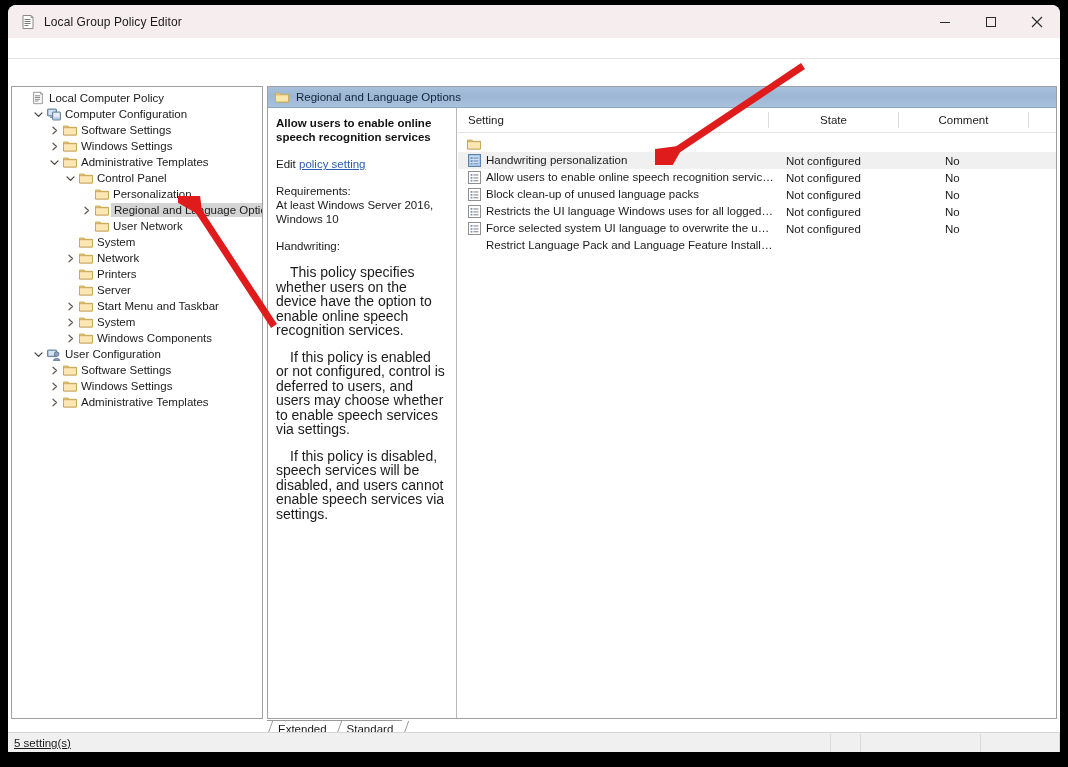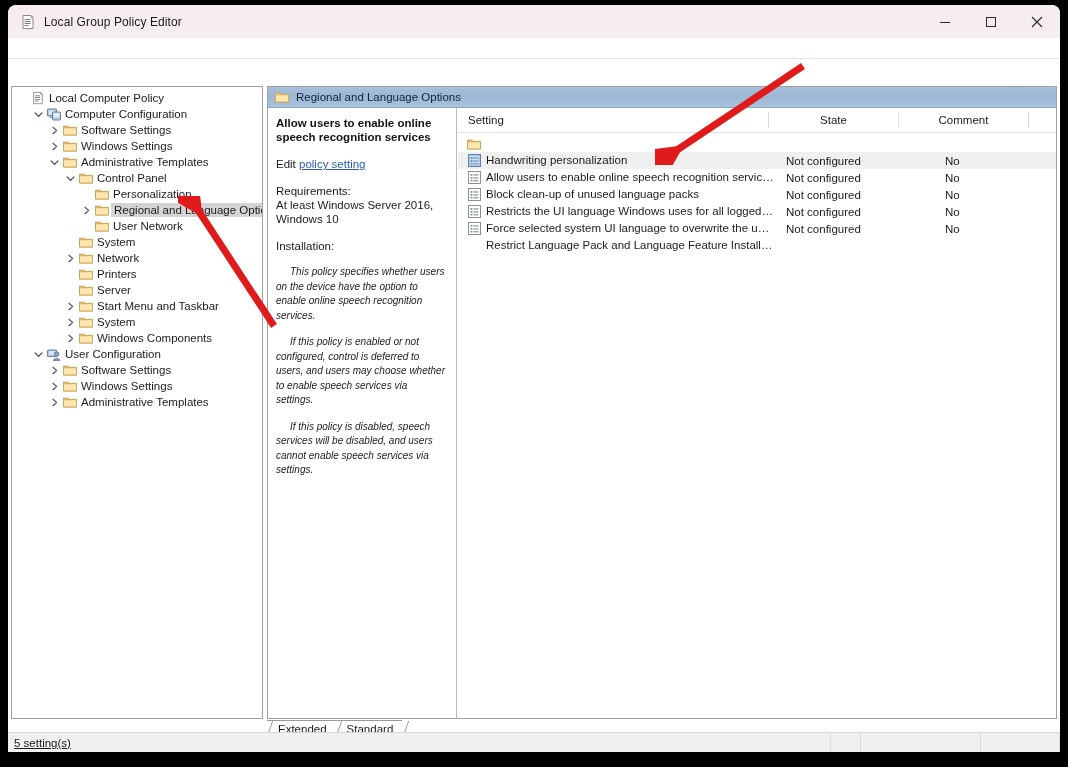--- a/index.html
+++ b/index.html
@@ -186,26 +186,25 @@
     color: #1b1b1b;
     line-height: 14px;
     margin-top: 13px;
   }
   #details .dlink {
     color: #2a5db0;
     text-decoration: underline;
   }
   #details .dlabel { font-size: 11.5px; color:#1b1b1b; line-height:14px; }
   #details .dpara {
-    font-size: 10px;
+    font-size: 14px;
     color: #1b1b1b;
     line-height: 14.5px;
     margin-top: 12px;
     text-indent: 14px;
-    font-style: italic;
   }
 
   
   #list {
     position: absolute;
     left: 190px; top: 21px;
     width: 598px;
     height: 611px;
     background: #ffffff;
   }
@@ -655,21 +654,21 @@
           <div class="drow">
             <span>Edit </span><a class="dlink" href="#">policy setting</a>
           </div>
 
           <div class="drow">
             <div class="dlabel">Requirements:</div>
             <div class="dlabel">At least Windows Server 2016,</div>
             <div class="dlabel">Windows 10</div>
           </div>
 
-          <div class="drow">Installation:</div>
+          <div class="drow">Handwriting:</div>
 
           <div id="desc-paras">
               <div class="dpara">This policy specifies whether users on the device have the option to enable online speech recognition services.</div>
               <div class="dpara">If this policy is enabled or not configured, control is deferred to users, and users may choose whether to enable speech services via settings.</div>
               <div class="dpara">If this policy is disabled, speech services will be disabled, and users cannot enable speech services via settings.</div>
             </div>
         </div>
 
         <div id="list">
           <div id="list-header">

